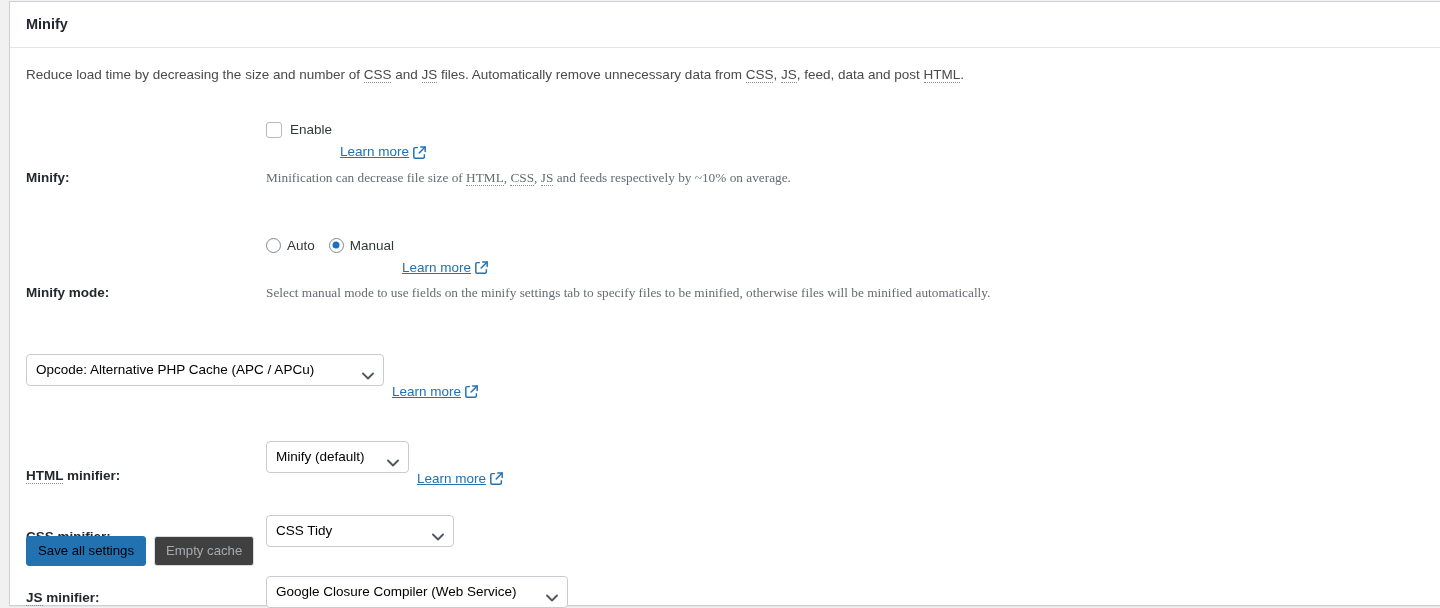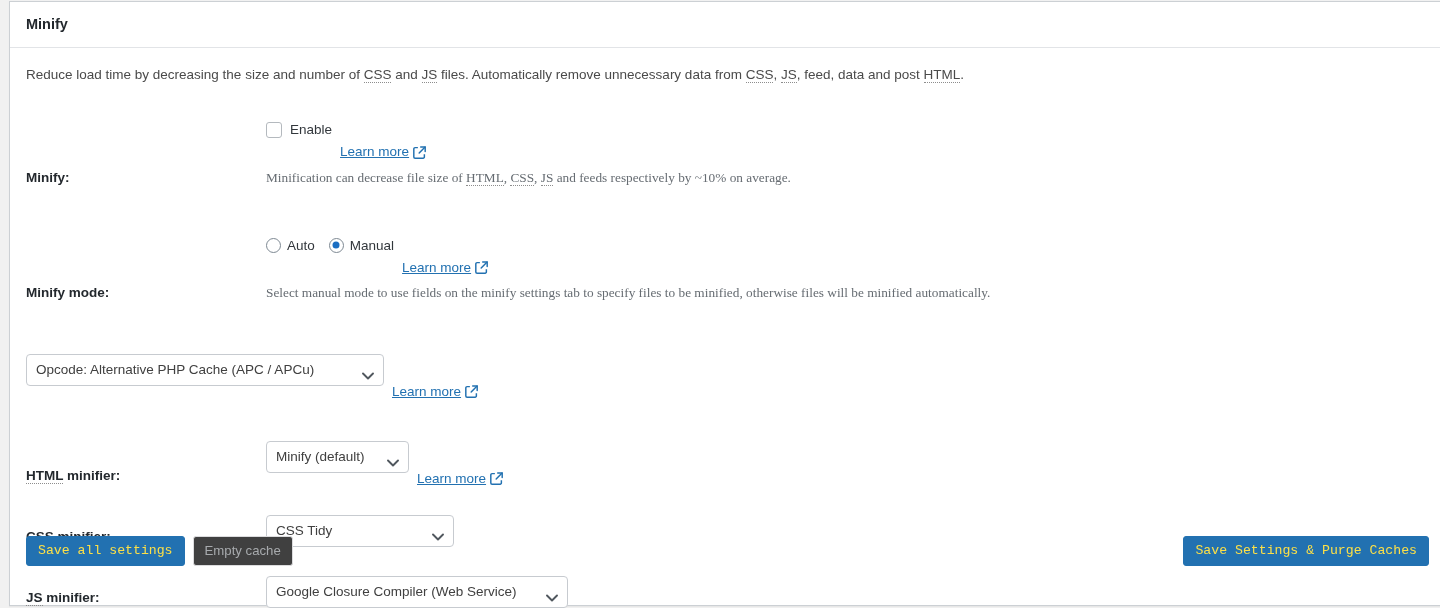--- a/index.html
+++ b/index.html
@@ -175,21 +175,21 @@
     align-items: center;
   }
   select.sel {
     -webkit-appearance: none;
     appearance: none;
     background: #fff;
     border: 1px solid #c7cbd0;
     border-radius: 4px;
     font-family: "Liberation Sans", sans-serif;
     font-size: 13.5px;
-    color: #404040;
+    color: #000000;
     height: 32px;
     padding: 0 30px 0 9px;
     line-height: 30px;
     cursor: pointer;
     box-shadow: 0 0 0 transparent;
   }
   .sel-box {
     position: relative;
     display: inline-block;
   }
@@ -230,22 +230,21 @@
     padding: 0 11px;
     border-radius: 3px;
     cursor: pointer;
     line-height: 28px;
     display: inline-block;
     white-space: nowrap;
   }
   .btn-primary {
     background: #2271b1;
     border: 1px solid #2271b1;
-    color: #fde047;
-    font-family: Liberation Mono, monospace;
+    color: #000000;
   }
   .btn-disabled {
     background: #404040;
     border: 1px solid #dcdcde;
     color: #a7aaad;
     cursor: default;
   }
   .btn-left-group { display: flex; gap: 8px; align-items: center; }
 </style>
 </head>
@@ -391,17 +390,16 @@
     </div>
 
   </div>
 
   <div class="footer">
     <div class="footer-inner">
       <div class="btn-left-group">
         <button class="btn btn-primary">Save all settings</button>
         <button class="btn btn-disabled">Empty cache</button>
       </div>
-      <button class="btn btn-primary">Save Settings &amp; Purge Caches</button>
     </div>
   </div>
 
 </div>
 
 </body></html>

